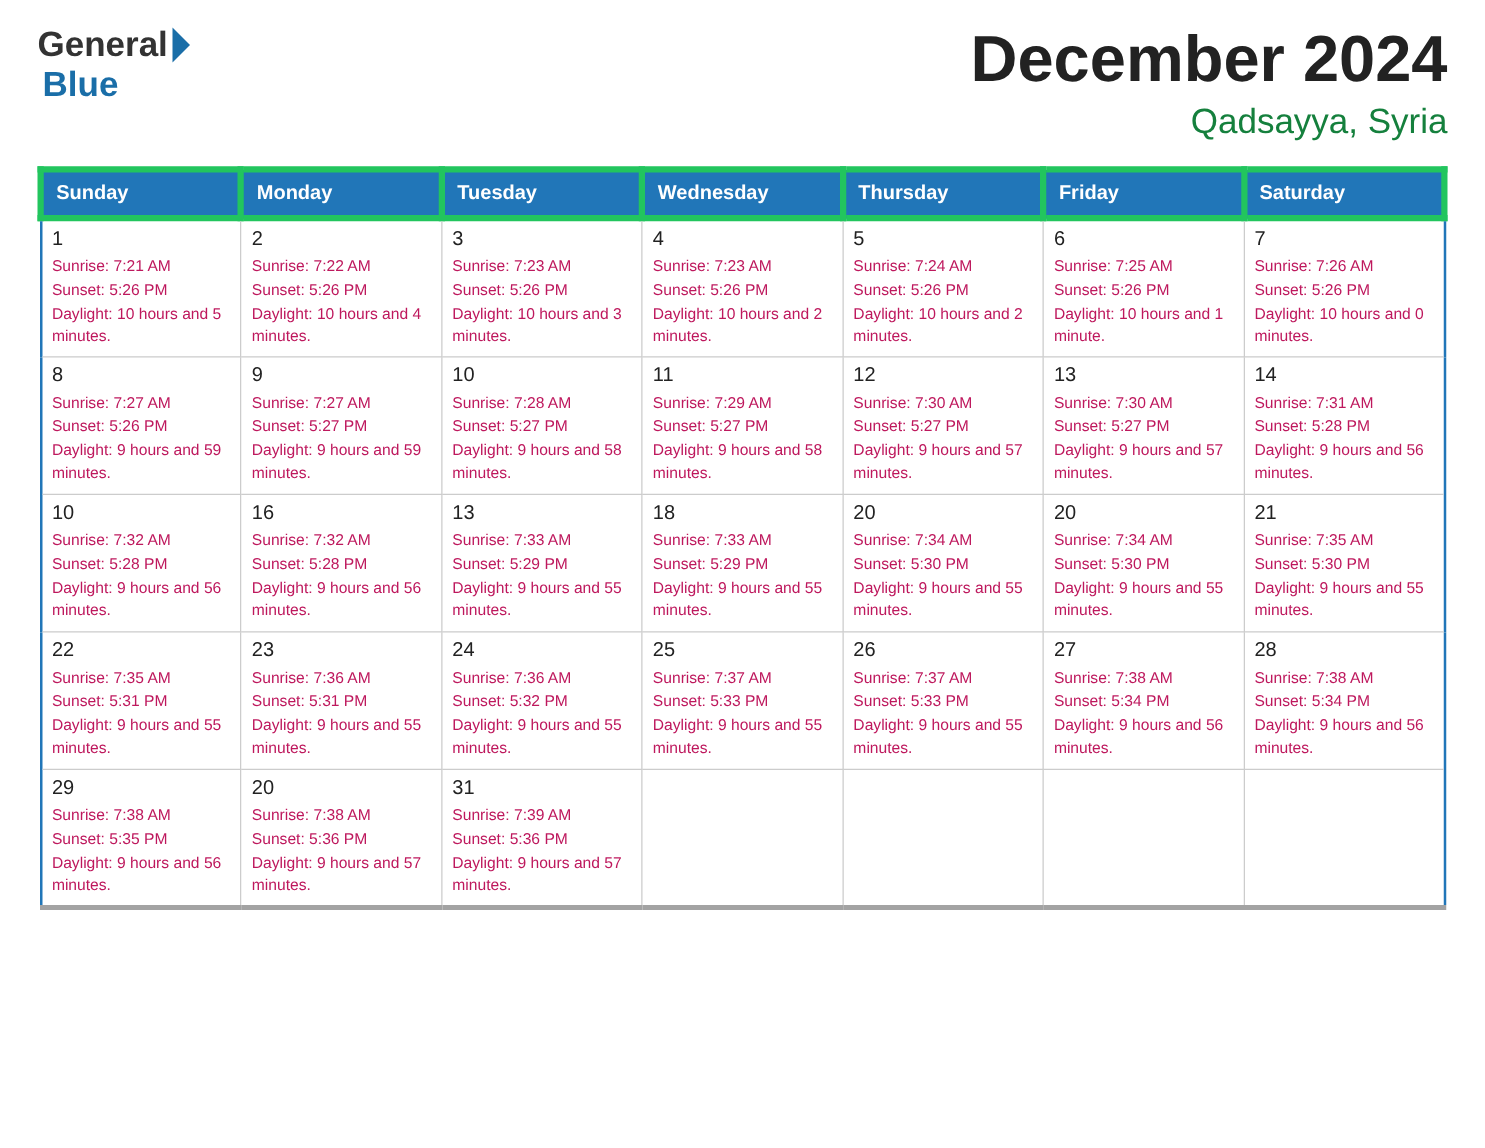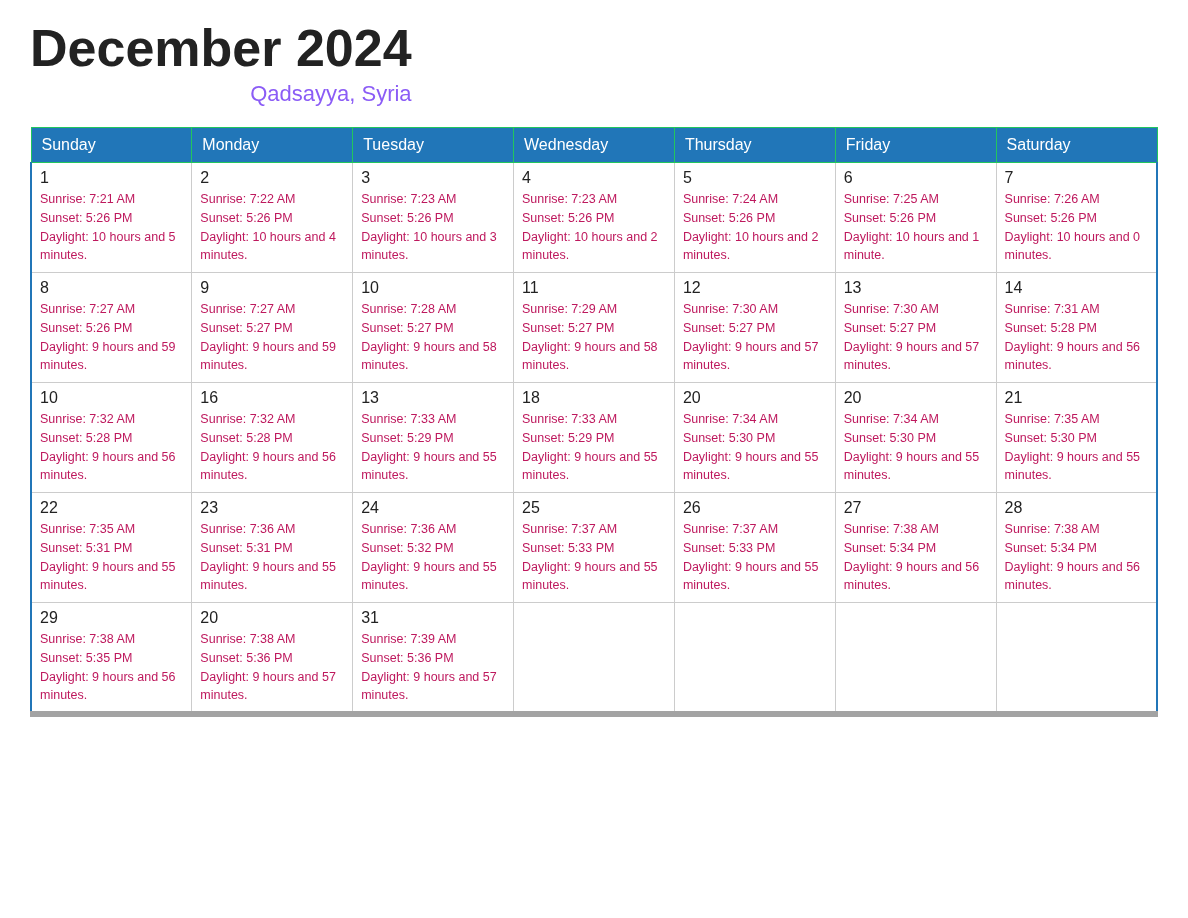--- a/index.html
+++ b/index.html
@@ -47,48 +47,48 @@
     .title-section {
       text-align: right;
     }
     .month-title {
       font-size: 52px;
       font-weight: bold;
       color: #222;
       line-height: 1.1;
     }
     .location {
-      font-size: 22px;
-      color: #8b5cf6;
+      font-size: 28px;
+      color: #15803d;
       margin-top: 4px;
     }
     table {
       width: 100%;
       border-collapse: collapse;
       table-layout: fixed;
     }
     thead tr th {
       background-color: #2176b8;
       color: #fff;
       font-size: 16px;
-      font-weight: normal;
+      font-weight: bold;
       padding: 8px 10px;
       text-align: left;
-      border: 1px solid #22c55e;
+      border: 5px solid #22c55e;
     }
     tbody tr td {
       border: 1px solid #ccc;
       vertical-align: top;
       padding: 6px 8px;
       font-size: 13px;
       color: #222;
       height: 110px;
     }
     tbody tr:last-child td {
-      border-bottom: 6px solid #a3a3a3;
+      border-bottom: 4px solid #a3a3a3;
     }
     tbody tr td:first-child {
       border-left: 2px solid #2176b8;
     }
     tbody tr td:last-child {
       border-right: 2px solid #2176b8;
     }
     .day-num {
       font-size: 16px;
       font-weight: normal;
@@ -101,20 +101,27 @@
       color: #be185d;
     }
     .empty-cell {
       background: #fff;
     }
   </style>
 </head>
 <body>
 
 <div class="header">
+  <div class="logo">
+    <div class="logo-top">
+      <span class="logo-general">General</span>
+      <div class="logo-arrow"></div>
+    </div>
+    <span class="logo-blue">Blue</span>
+  </div>
   <div class="title-section">
     <div class="month-title">December 2024</div>
     <div class="location">Qadsayya, Syria</div>
   </div>
 </div>
 
 <table>
   <thead>
     <tr>
     <th>Sunday</th>

